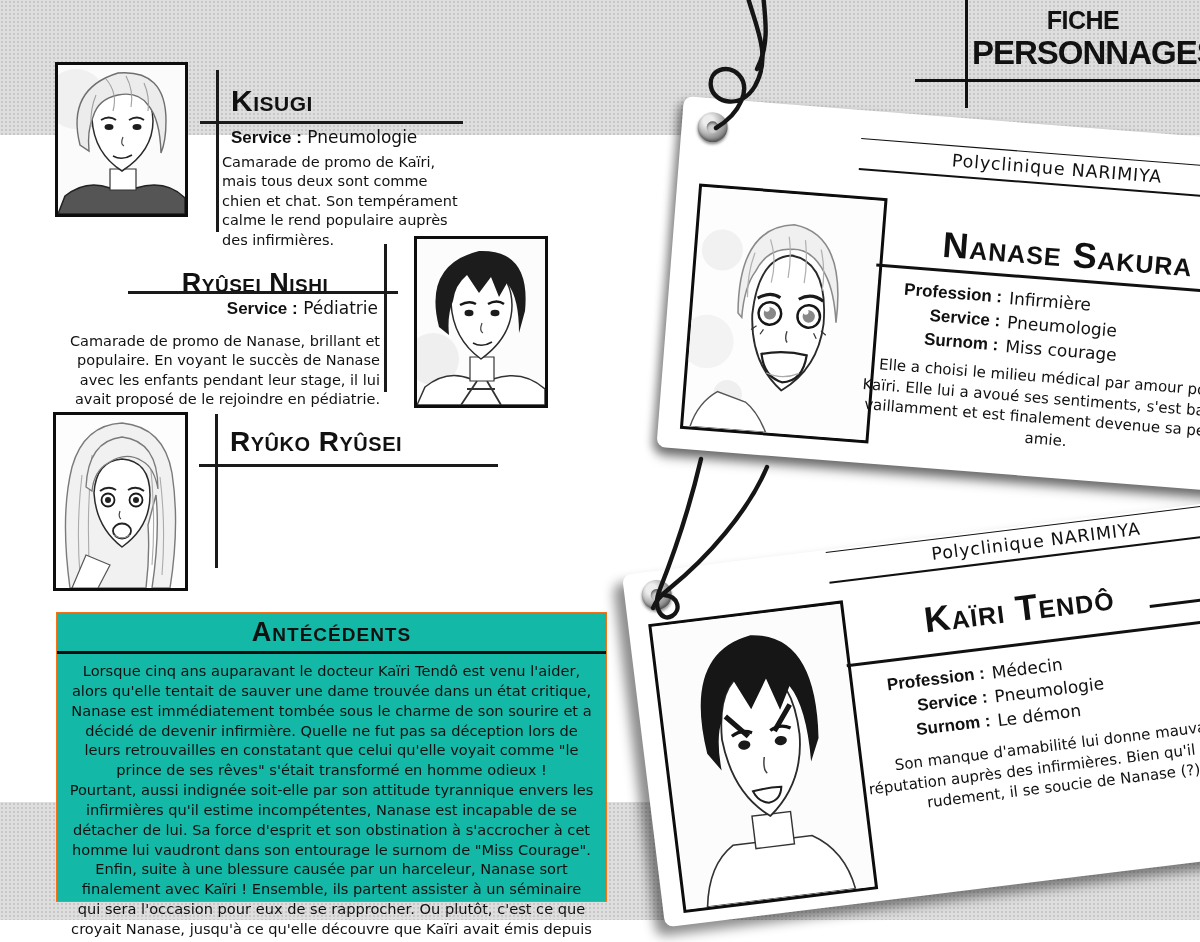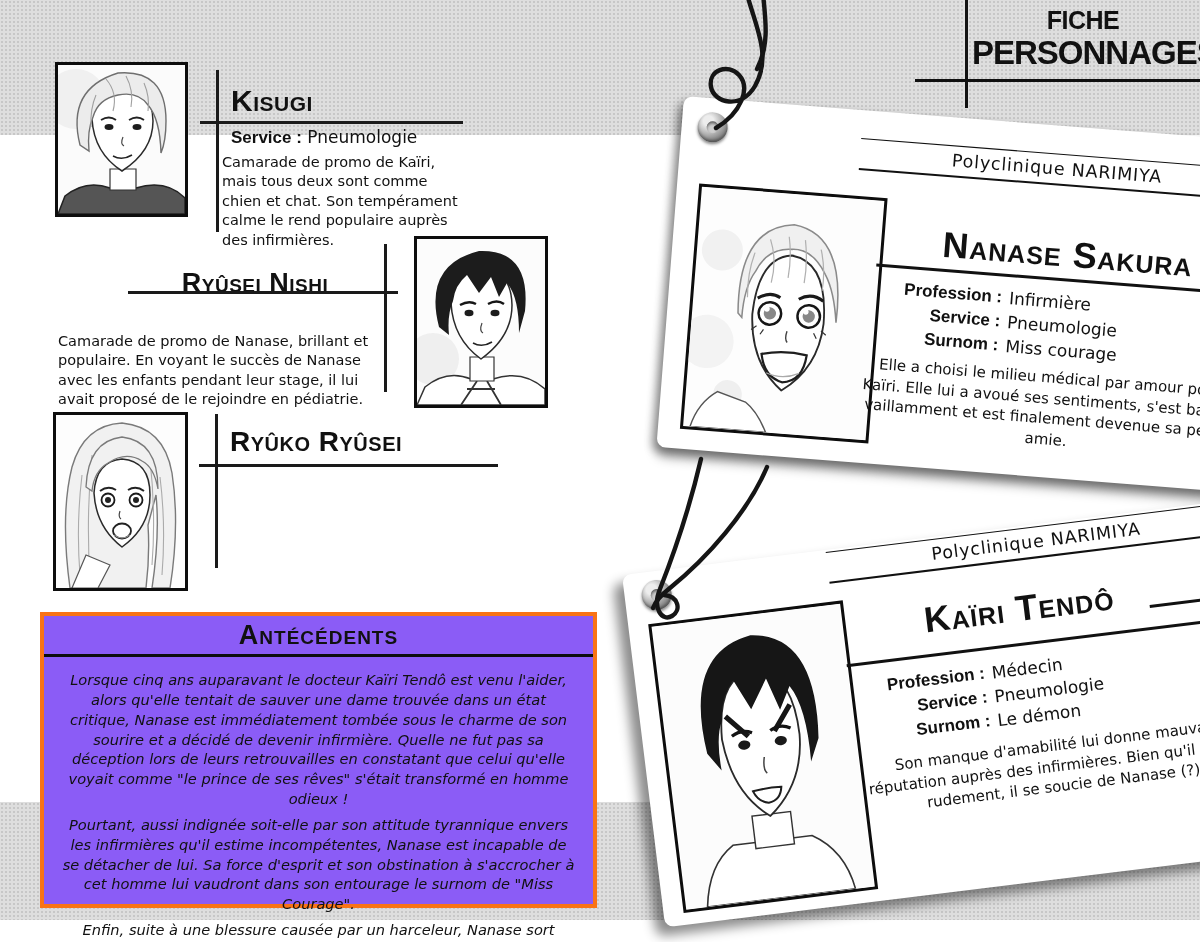--- a/index.html
+++ b/index.html
@@ -30,27 +30,27 @@
   .portrait svg{display:block;width:100%;height:100%;}
 
   
   .pname{position:absolute;z-index:1;font-family:"Liberation Sans", sans-serif;font-weight:bold;
          font-variant:small-caps;letter-spacing:0.5px;line-height:1;text-align:center;}
   .pfield{position:absolute;z-index:1;font-size:17px;line-height:1.1;}
   .pfield b{font-family:"Liberation Sans", sans-serif;}
   .pdesc{position:absolute;z-index:1;font-size:14.5px;line-height:1.34;}
 
   
-  .ante{position:absolute;left:40px;top:612px;width:549px;height:288px;background:#8b5cf6;
-        border:4px solid #f97316;z-index:2;}
+  .ante{position:absolute;left:56px;top:612px;width:549px;height:288px;background:#14b8a6;
+        border:1px solid #f97316;z-index:2;}
   .ante-title{display:block;text-align:center;font-family:"Liberation Sans", sans-serif;
         font-weight:bold;font-variant:small-caps;font-size:27px;letter-spacing:1px;
         padding:4px 0 3px 0;border-bottom:3px solid #0d0d0d;}
   .ante-body{padding:7px 12px;text-align:center;font-size:14.6px;line-height:1.36;}
-  .ante-body p{margin:6px;font-style:italic;}
+  .ante-body p{margin:0;}
 
   
   .card{position:absolute;background:#fff;border-radius:9px;z-index:3;}
   .card-1{left:684px;top:96px;width:585px;height:352px;transform:rotate(4.5deg);
           transform-origin:top left;box-shadow:-5px 5px 8px rgba(0,0,0,.30),0 9px 12px rgba(0,0,0,.40);}
   .card-2{left:622px;top:575px;width:640px;height:355px;transform:rotate(-7deg);
           transform-origin:top left;z-index:4;box-shadow:-10px 8px 12px rgba(0,0,0,.45);}
 
   .grommet{position:absolute;width:30px;height:30px;border-radius:50%;
         background:radial-gradient(circle at 35% 30%, #ededed 0 18%, #b5b5b5 45%, #7c7c7c 72%, #9a9a9a 100%);
@@ -127,21 +127,25 @@
   <div class="hline" style="left:200px;top:121px;width:263px;"></div>
   <div class="pfield" style="left:231px;top:128px;">
     <b>Service :</b>
     <span>Pneumologie</span>
   </div>
   <div class="pdesc" style="left:222px;top:153px;width:248px;">Camarade de promo de Kaïri, mais tous deux sont comme chien et chat. Son tempérament calme le rend populaire auprès des infirmières.</div>
 
   <div class="pname" style="left:130px;top:270px;width:250px;text-align:center;font-size:27px;">Ryûsei Nishi</div>
   <div class="hline" style="left:128px;top:291px;width:270px;"></div>
   <div class="vline" style="left:384px;top:244px;height:148px;"></div>
-  <div class="pdesc" style="left:58px;top:332px;width:322px;">Camarade de promo de Nanase, brillant et populaire. En voyant le succès de Nanase avec les enfants pendant leur stage, il lui avait proposé de le rejoindre en pédiatrie.</div>
+  <div class="pfield" style="left:128px;top:299px;width:250px;text-align:right;">
+    <b>Service :</b>
+    <span>Pédiatrie</span>
+  </div>
+  <div class="pdesc" style="left:58px;top:332px;width:322px;text-align:right;">Camarade de promo de Nanase, brillant et populaire. En voyant le succès de Nanase avec les enfants pendant leur stage, il lui avait proposé de le rejoindre en pédiatrie.</div>
   <div class="portrait" style="left:414px;top:236px;width:128px;height:166px;">
     <svg viewBox="0 0 128 166">
       <rect width="128" height="166" fill="#fcfcfc"></rect>
       <circle cx="16" cy="120" r="26" fill="#efefef"></circle>
       <path d="M0,166 L8,148 Q30,130 54,140 L76,140 Q106,130 128,150 L128,166 Z" fill="#fff" stroke="#333" stroke-width="1.5"></path>
       <path d="M50,150 L78,150 M44,166 L60,142 M84,166 L70,142" stroke="#333" stroke-width="1.8" fill="none"></path>
       <path d="M53,118 L53,142 L77,142 L77,118 Z" fill="#fff" stroke="#333" stroke-width="1.2"></path>
       <path d="M34,64 Q36,30 64,28 Q94,30 95,66 Q95,98 64,120 Q36,100 34,64 Z" fill="#fff" stroke="#2a2a2a" stroke-width="1.5"></path>
       <path d="M22,88 Q6,26 62,12 Q114,10 108,72 L102,94 Q102,58 90,44 L82,58 L74,38 L62,54 L50,36 Q38,46 36,62 Q30,76 32,96 Z" fill="#1c1c1c"></path>
       <path d="M43,66 Q52,61 59,65" stroke="#161616" stroke-width="2.4" fill="none"></path>

